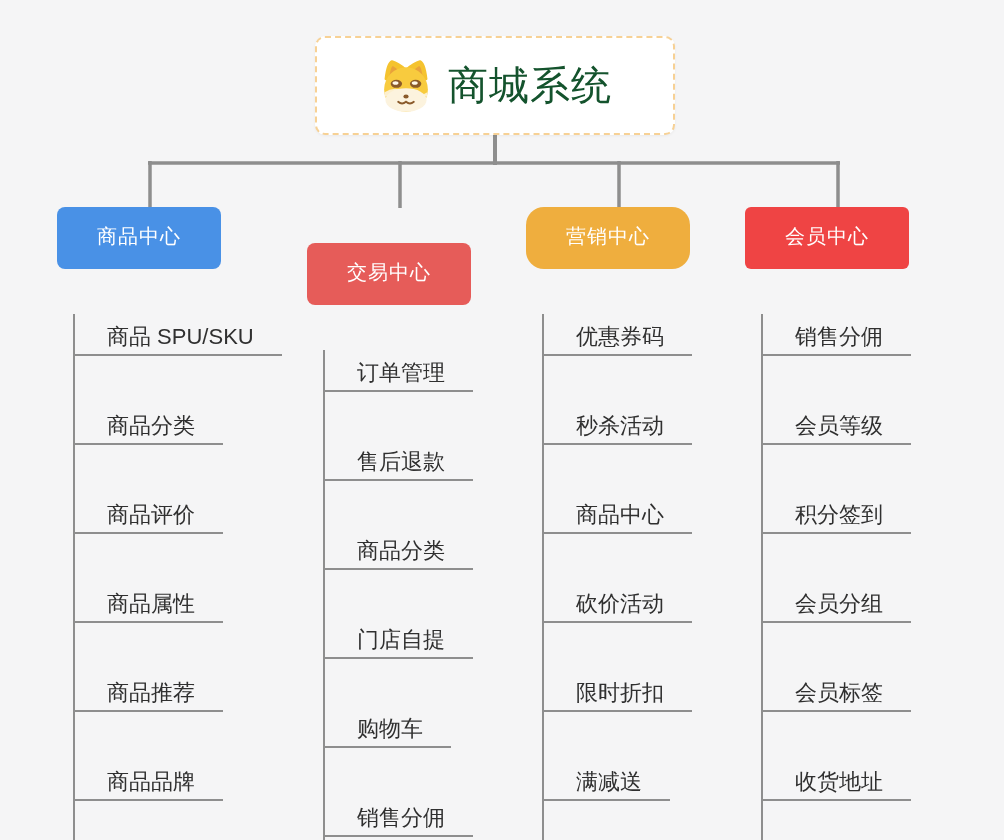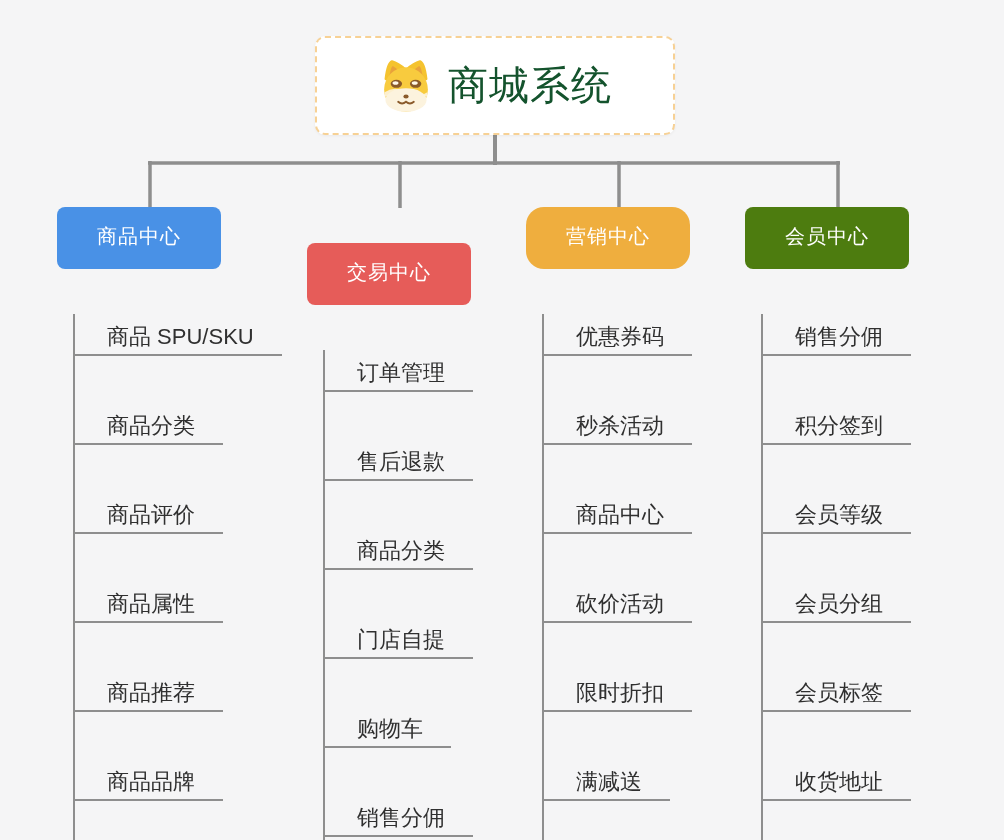--- a/index.html
+++ b/index.html
@@ -106,24 +106,24 @@
         <li>优惠券码</li>
         <li>秒杀活动</li>
         <li>商品中心</li>
         <li>砍价活动</li>
         <li>限时折扣</li>
         <li>满减送</li>
       </ul>
   </div>
 
   <div class="branch b3">
-    <div class="branch-node" style="background: #4d7c0f;">会员中心</div>
+    <div class="branch-node" style="background: #ef4444; border-radius: 6px;">会员中心</div>
     <ul class="children">
         <li>销售分佣</li>
+        <li>会员等级</li>
         <li>积分签到</li>
-        <li>会员等级</li>
         <li>会员分组</li>
         <li>会员标签</li>
         <li>收货地址</li>
       </ul>
   </div>
 
 </div>
 
 </body></html>

